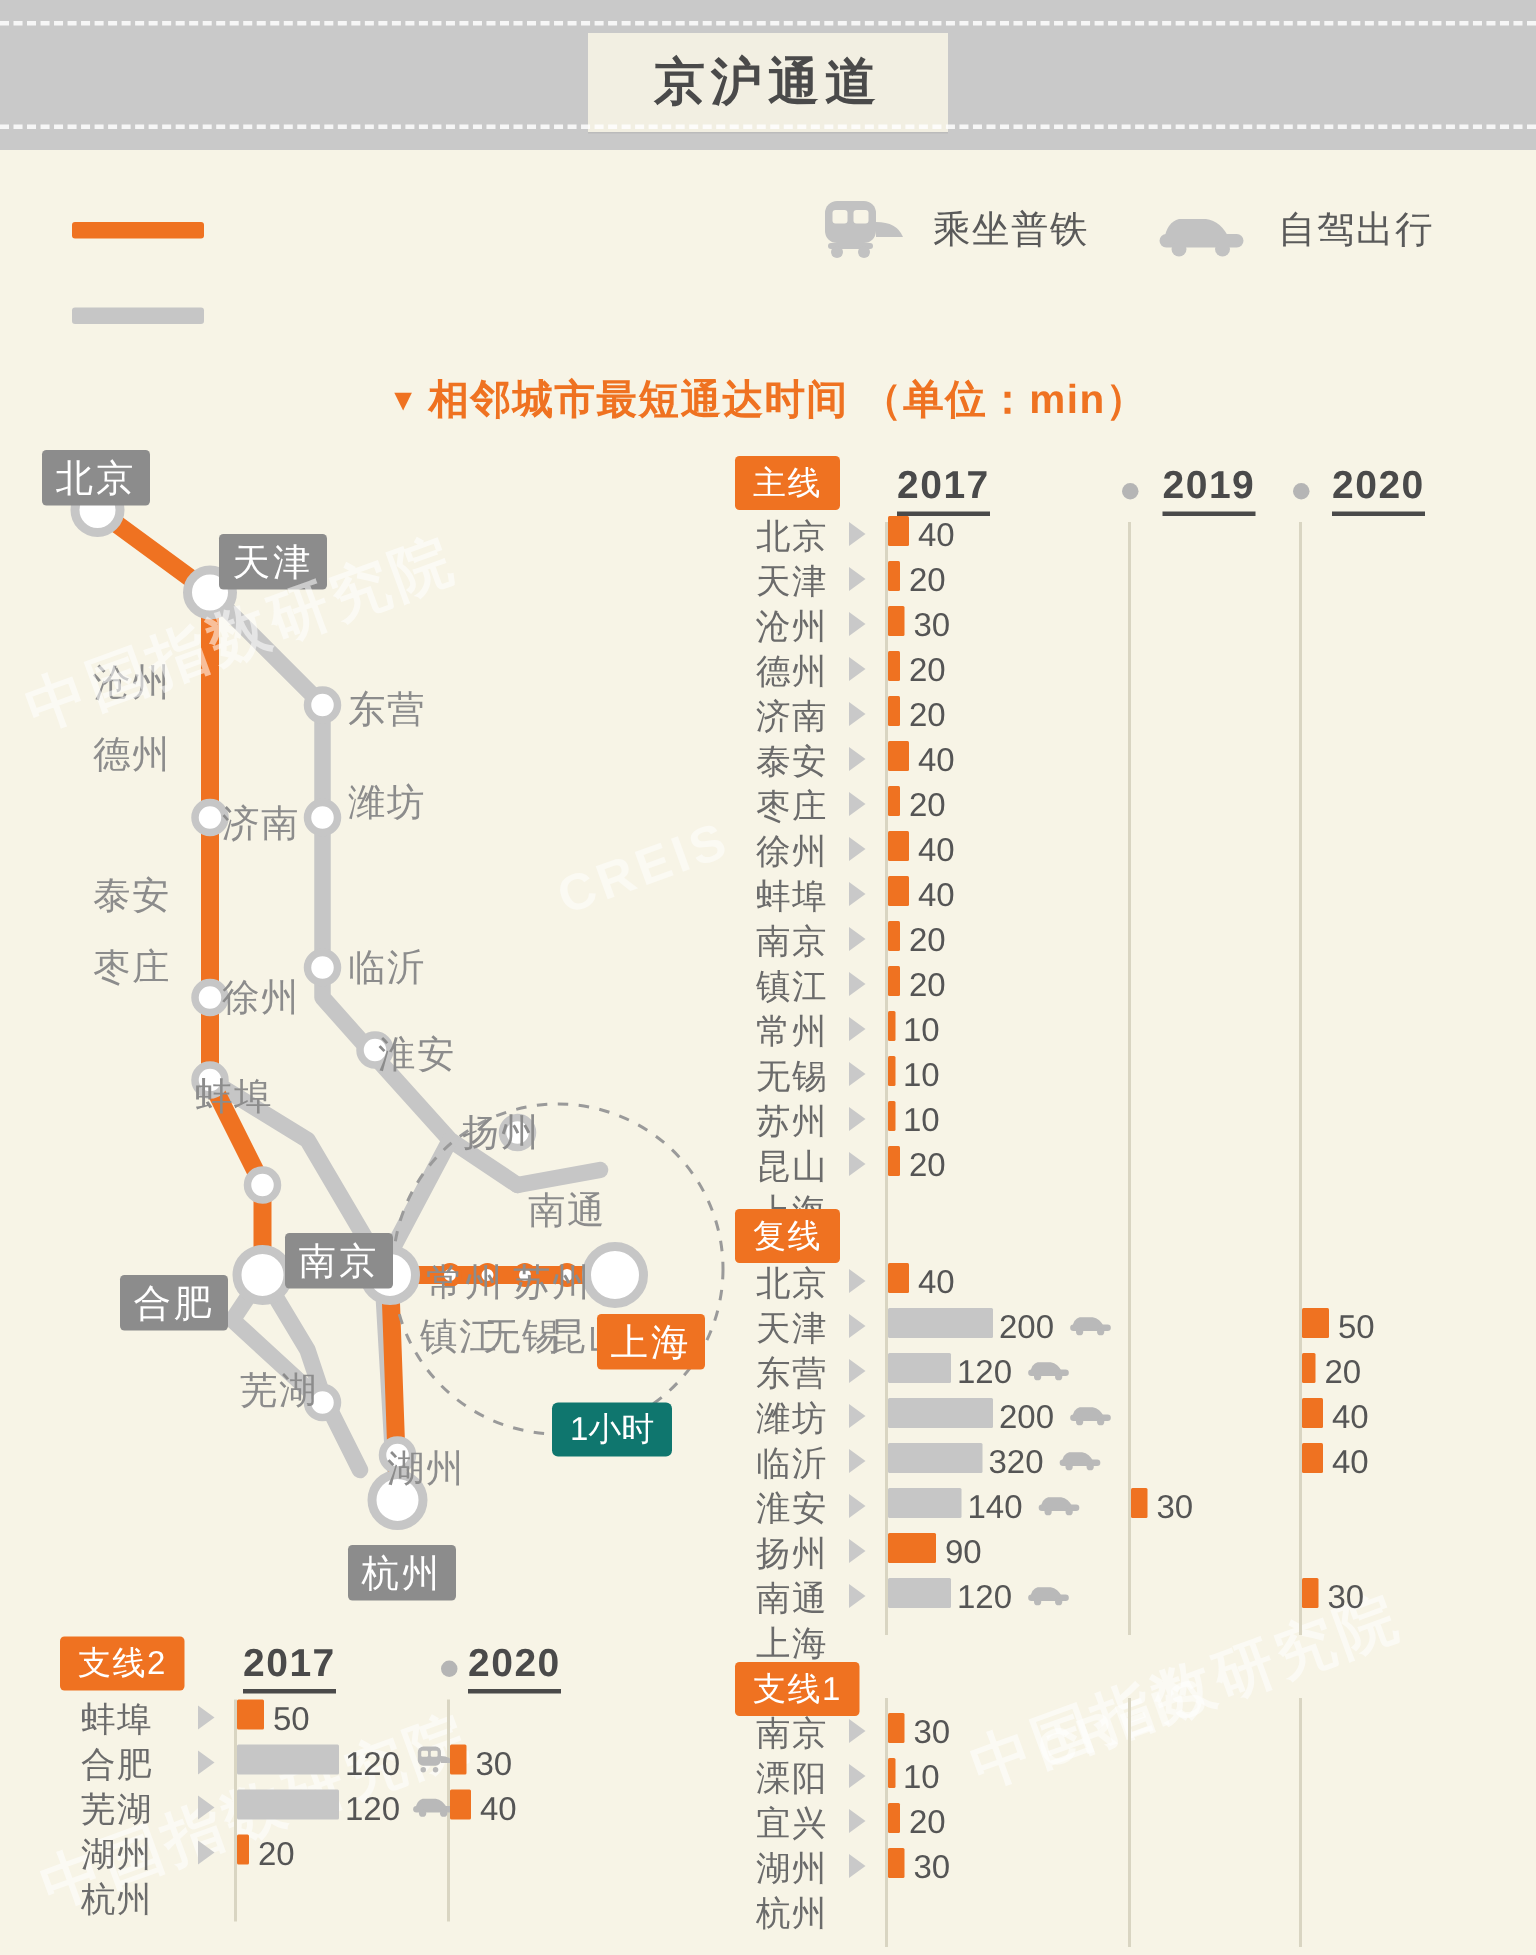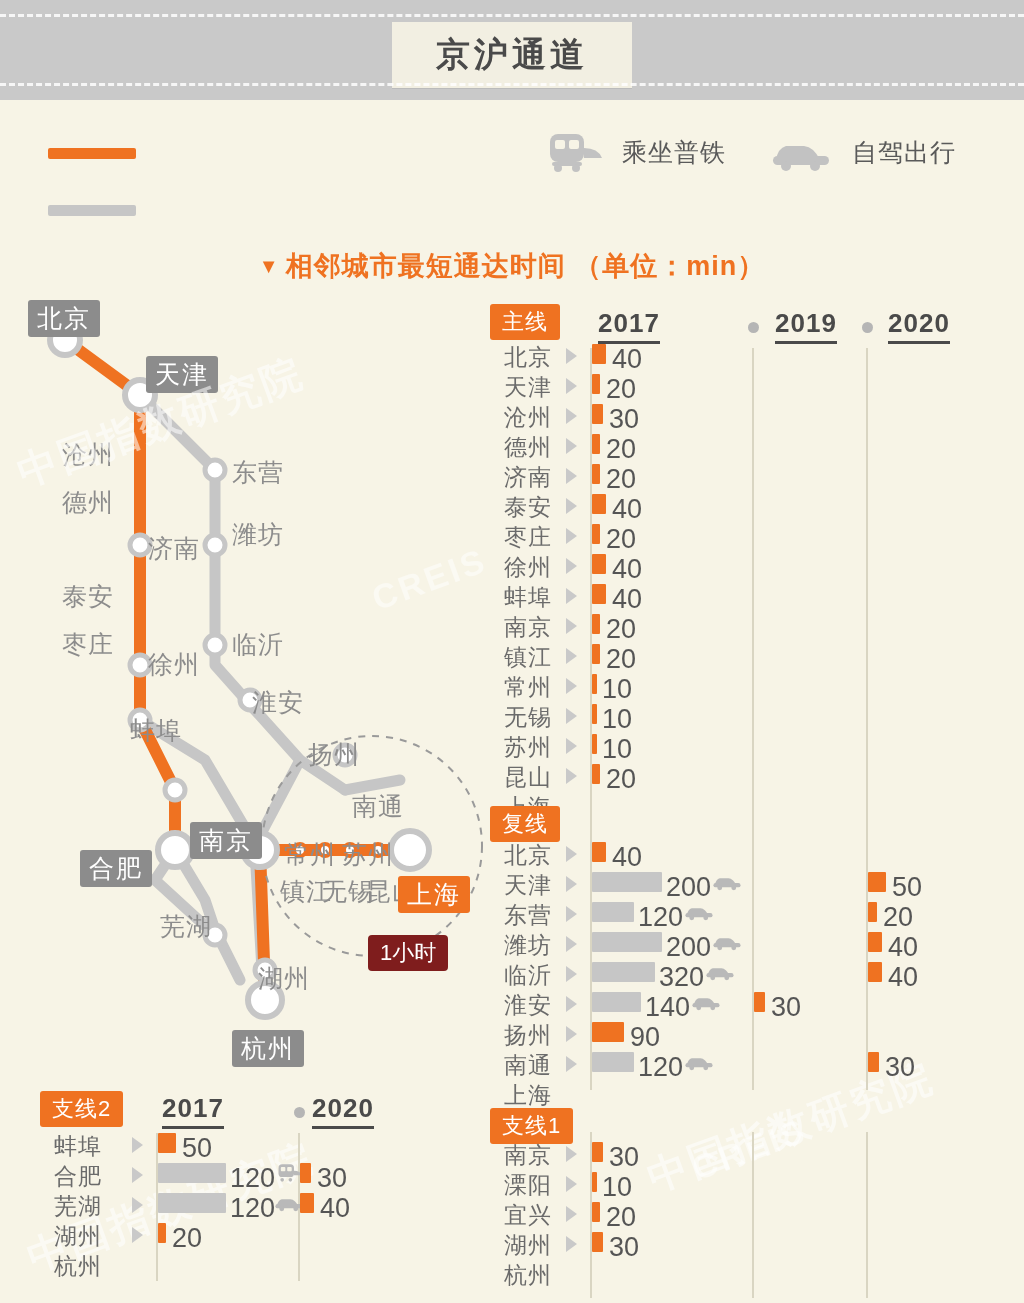--- a/index.html
+++ b/index.html
@@ -47,21 +47,21 @@
   .map svg{position:absolute;left:0;top:0;}
   .citylabel{
     position:absolute;font-size:25px;color:#8c8c8c;letter-spacing:1px;white-space:nowrap;
   }
   .citychip{
     position:absolute;font-size:25px;color:#ffffff;background:#8c8c8c;
     padding:2px 9px;border-radius:3px;letter-spacing:2px;white-space:nowrap;
   }
   .chip-orange{background:#ef7221;}
   .hourbadge{
-    position:absolute;font-size:22px;color:#fff;background:#7f1d1d;
+    position:absolute;font-size:22px;color:#fff;background:#0f766e;
     padding:3px 12px;border-radius:4px;white-space:nowrap;
   }
 
   
   .panel{position:absolute;}
   .tagbox{
     position:absolute;background:#ef7221;color:#fff;font-size:22px;
     padding:3px 12px;border-radius:3px;letter-spacing:1px;
   }
   .yearhead{
@@ -73,21 +73,21 @@
   .rowname{
     position:absolute;font-size:23px;color:#6b6b6b;white-space:nowrap;letter-spacing:1px;
   }
   .arrow{
     position:absolute;width:0;height:0;
     border-left:11px solid #c9c9c9;border-top:8px solid transparent;border-bottom:8px solid transparent;
   }
   .bar{position:absolute;height:20px;border-radius:1px;}
   .bar-o{background:#ef7221;}
   .bar-g{background:#c6c6c6;}
-  .barval{position:absolute;font-size:27px;color:#555;white-space:nowrap;}
+  .barval{position:absolute;font-size:22px;color:#555;white-space:nowrap;}
   .ico{position:absolute;font-size:20px;color:#b0b0b0;}
   .watermark{
     position:absolute;color:rgba(255,255,255,.55);font-size:40px;font-weight:bold;
     transform:rotate(-20deg);pointer-events:none;letter-spacing:3px;
   }
   .wm2{color:rgba(255,255,255,.5);font-size:34px;}
 </style>
 </head>
 <body>
 

